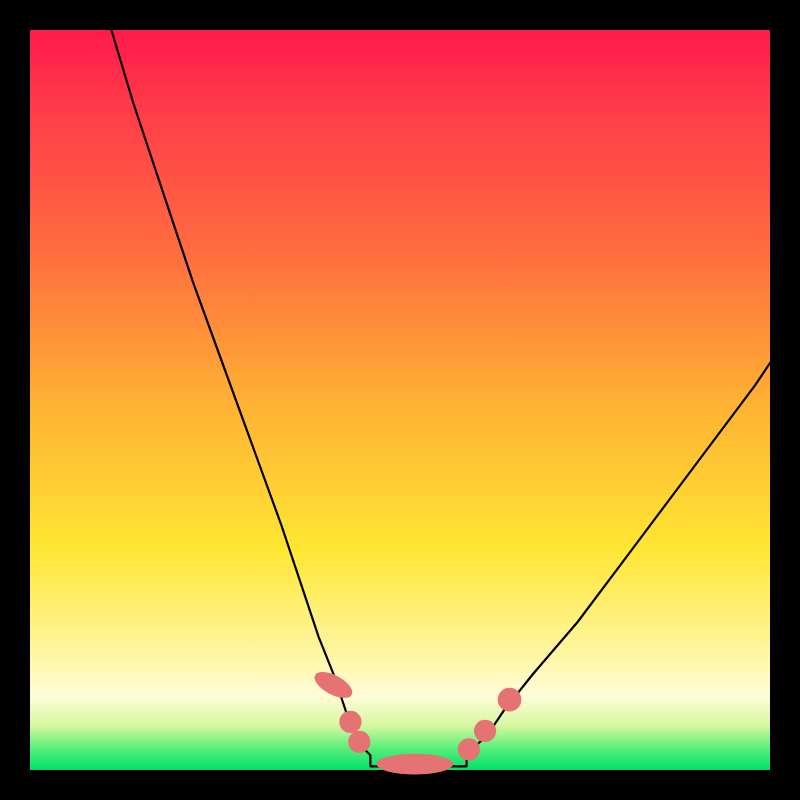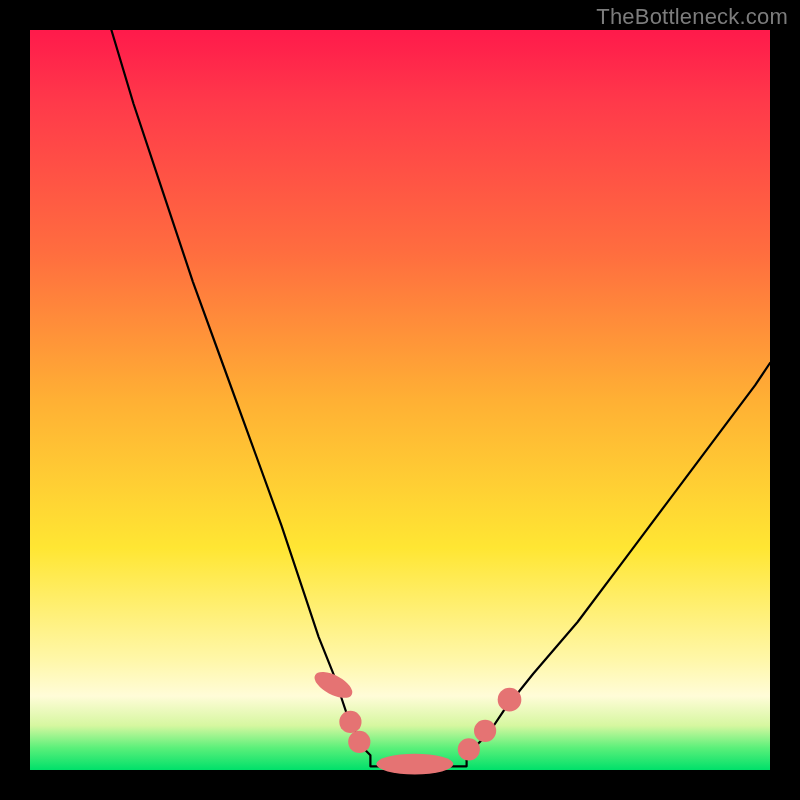--- a/index.html
+++ b/index.html
@@ -55,21 +55,20 @@
     width: 740px;
     height: 740px;
     overflow: visible;
   }
 </style>
 </head>
 <body>
 
 <div class="frame">
 
-  <div class="watermark">TheBottleneck.com</div>
 
   <div class="plot-area">
     <svg class="curve" viewBox="0 0 740 740">
       <g id="curve-group">
           <path d="M81.4 0 L103.60000000000001 74 L133.2 162.79999999999995 L162.8 251.59999999999997 L192.4 332.99999999999994 L222 414.4 L251.60000000000002 495.79999999999995 L273.8 562.4 L288.6 606.8 L303.4 643.8 L310.8 666 L318.2 688.2 L325.6 703 L333 717.8 L340.40000000000003 725.2 L340.40000000000003 736.3 L436.59999999999997 736.3 L436.59999999999997 725.2 L444 717.8 L458.8 703 L473.6 680.8 L503.20000000000005 643.8 L547.6 592 L592 532.8 L636.4 473.6 L680.8000000000001 414.4 L725.1999999999999 355.2 L740 332.99999999999994 " fill="none" stroke="#000000" stroke-width="2.2" stroke-linecap="round" stroke-linejoin="round"></path>
         </g>
       <g id="marker-group">
           <ellipse cx="303.4" cy="654.9" rx="9.620000000000001" ry="20.72" fill="#e57373" transform="rotate(-62 303.4 654.9)"></ellipse>
           <circle cx="320.42" cy="691.9" r="11.1" fill="#e57373"></circle>
           <circle cx="329.3" cy="711.88" r="11.1" fill="#e57373"></circle>

